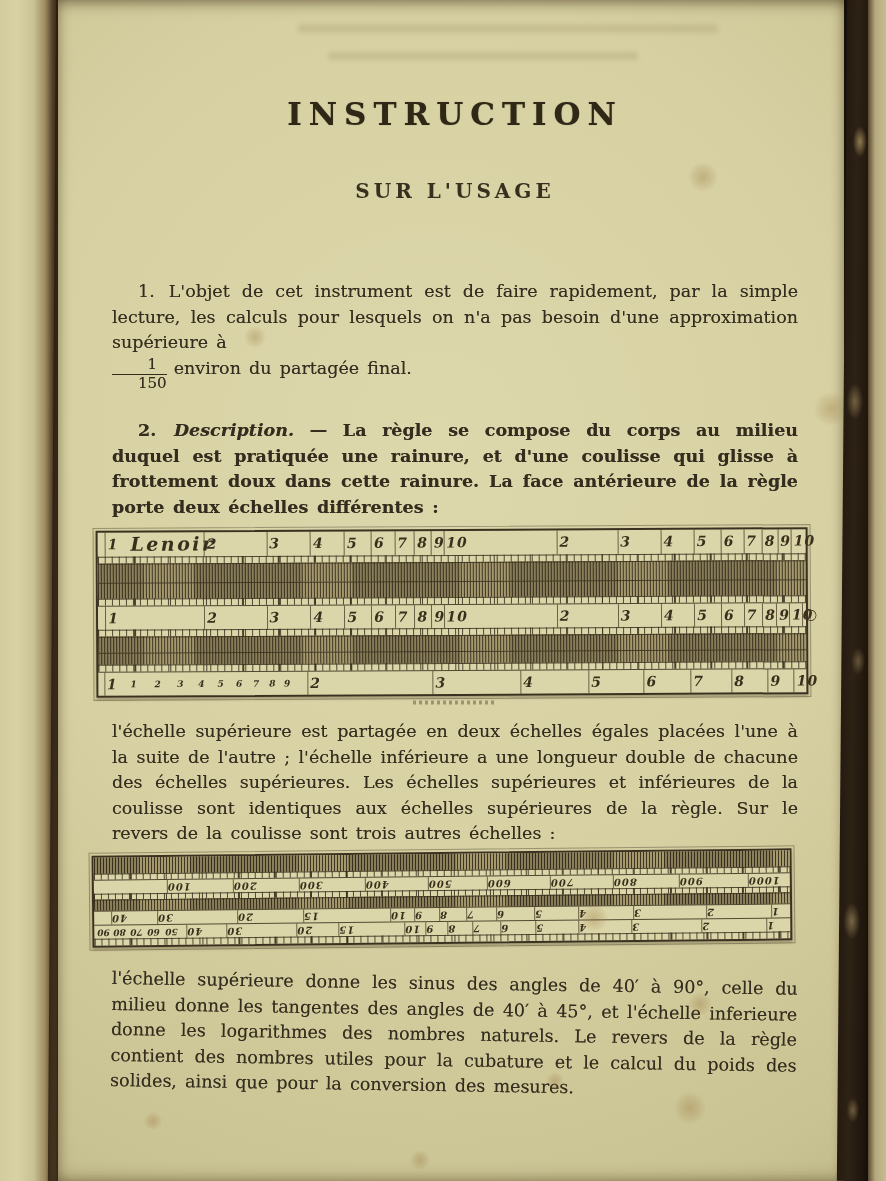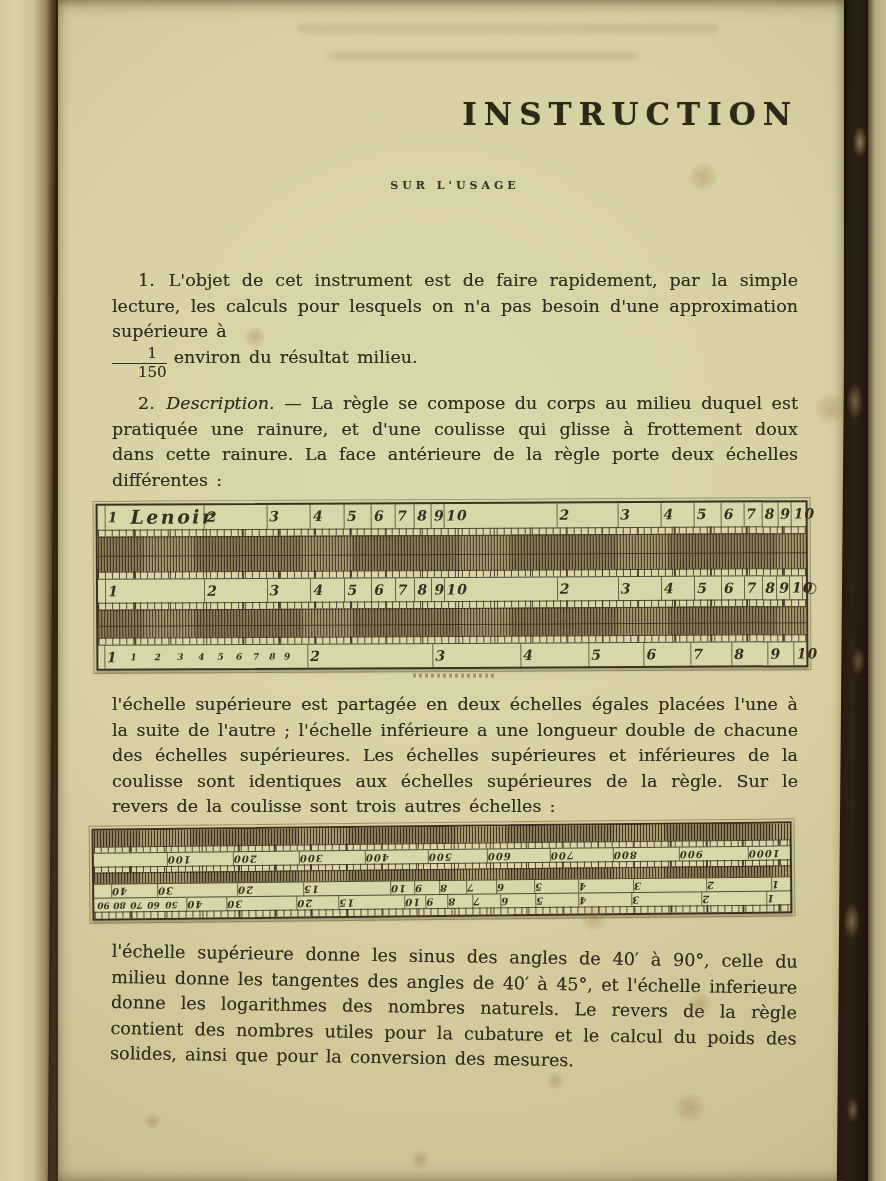--- a/index.html
+++ b/index.html
@@ -28,23 +28,23 @@
     background:linear-gradient(90deg,#5a4a30 0,#b4a87e 40%,#c6bd92 100%);}
 
   
   .ghost{position:absolute;border-radius:4px;background:rgba(125,108,68,.16);filter:blur(2px);}
   .fox{position:absolute;border-radius:50%;pointer-events:none;
     background:radial-gradient(circle, rgba(148,108,52,.32) 0%, rgba(148,108,52,.14) 45%, rgba(148,108,52,0) 72%);}
 
   
   .content{position:absolute;left:54px;top:0;width:686px;display:flow-root;}
   .content p,.content h1,.content h2,.content h3{margin:0;}
-  h1.title{margin-top:96px;text-align:right;font-size:31px;font-weight:700;letter-spacing:7px;color:#2f2817;
+  h1.title{margin-top:96px;text-align:center;font-size:31px;font-weight:700;letter-spacing:7px;color:#2f2817;
     text-shadow:0 0 1px rgba(47,40,23,.45);}
-  h2.subtitle{margin-top:47px;text-align:center;font-size:11px;font-weight:700;letter-spacing:4px;color:#37301f;}
+  h2.subtitle{margin-top:47px;text-align:center;font-size:20px;font-weight:700;letter-spacing:4px;color:#37301f;}
   h3.subject{margin-top:32px;text-align:center;font-size:26px;font-weight:700;letter-spacing:5px;color:#2f2817;
     text-shadow:0 0 1px rgba(47,40,23,.4);}
   p.body{font-size:17.5px;line-height:25.5px;text-align:justify;word-spacing:.15em;color:#342c1e;
     text-shadow:0 0 .5px rgba(52,44,30,.55);}
   p.indent{text-indent:26px;}
   .pnum{padding-right:2px;}
   .ital{font-style:italic;}
   .frac{display:inline-block;vertical-align:-14px;text-align:center;line-height:1.04;font-size:15px;margin-right:7px;}
   .frac .fnum{display:block;border-bottom:1.6px solid #342c1e;padding:0 5px 1px;}
   .frac .fden{display:block;padding-top:1px;}
@@ -87,24 +87,24 @@
 
     <div class="ghost" style="left:240px;top:24px;width:420px;height:9px;"></div>
     <div class="ghost" style="left:270px;top:52px;width:310px;height:8px;"></div>
 
     <div class="content">
 
       <h1 class="title">INSTRUCTION</h1>
       <h2 class="subtitle">SUR L'USAGE</h2>
 
       <p class="body indent" style="margin-top:76px;"><span class="pnum">1.</span> <span>L'objet de cet instrument est de faire rapidement, par la simple lecture, les calculs pour lesquels on n'a pas besoin d'une approximation supérieure à</span><br>
-        <span class="frac"><span class="fnum">1</span><span class="fden">150</span></span><span>environ du résultat milieu.</span>
+        <span class="frac"><span class="fnum">1</span><span class="fden">150</span></span><span>environ du partagée final.</span>
       </p>
 
-      <p class="body indent" style="margin-top:11px;"><span class="pnum">2.</span> <span class="ital">Description.</span> <span>— La règle se compose du corps au milieu duquel est pratiquée une rainure, et d'une coulisse qui glisse à frottement doux dans cette rainure. La face antérieure de la règle porte deux échelles différentes :</span></p>
+      <p class="body indent" style="margin-top:27px;font-weight:bold;"><span class="pnum">2.</span> <span class="ital">Description.</span> <span>— La règle se compose du corps au milieu duquel est pratiquée une rainure, et d'une coulisse qui glisse à frottement doux dans cette rainure. La face antérieure de la règle porte deux échelles différentes :</span></p>
 
       <div class="engraving eng-front">
           <div class="erow labels" style="height: 24px; font-size: 14px;">
             <i class="vline" style="left: 1%;"></i>
             <span style="left: 1%;">1</span>
             <span class="script" style="left: 4.2%;">Lenoir</span>
             <i class="vline" style="left: 15%;"></i>
             <span style="left: 15%;">2</span>
             <i class="vline" style="left: 23.8%;"></i>
             <span style="left: 23.8%;">3</span>

